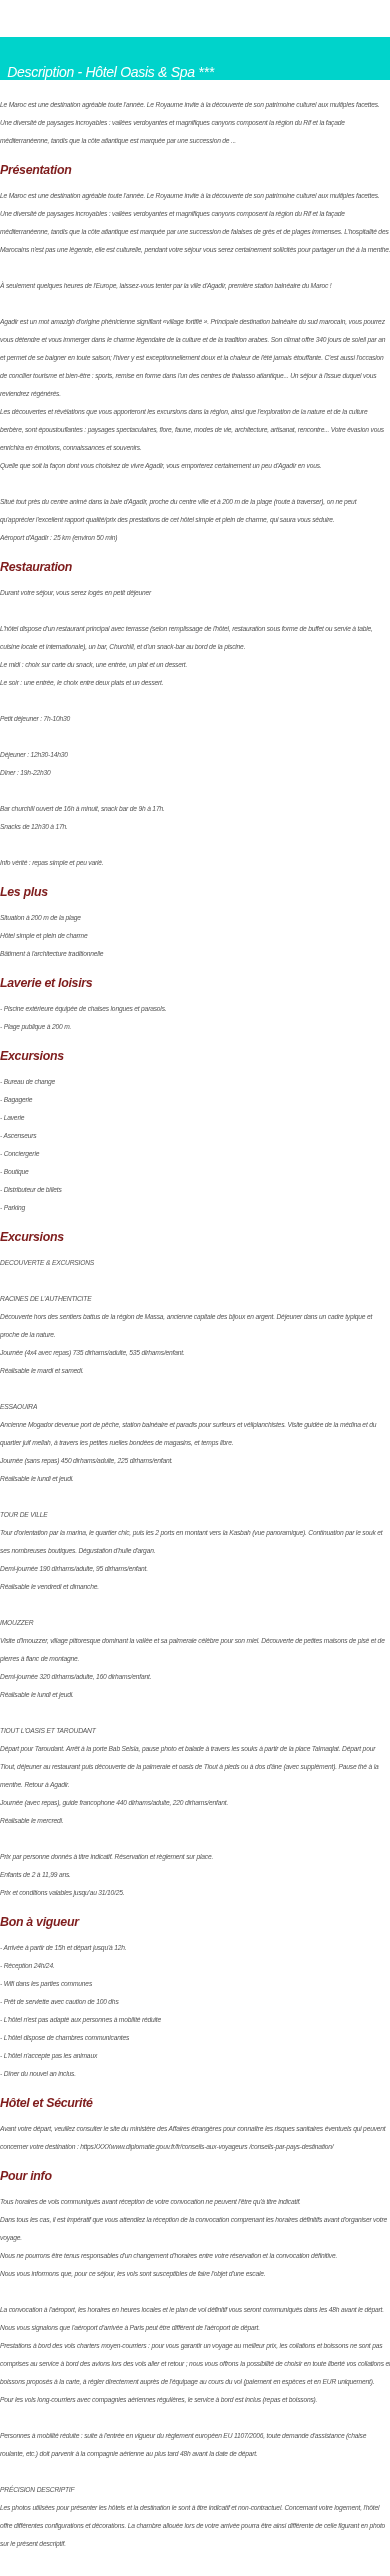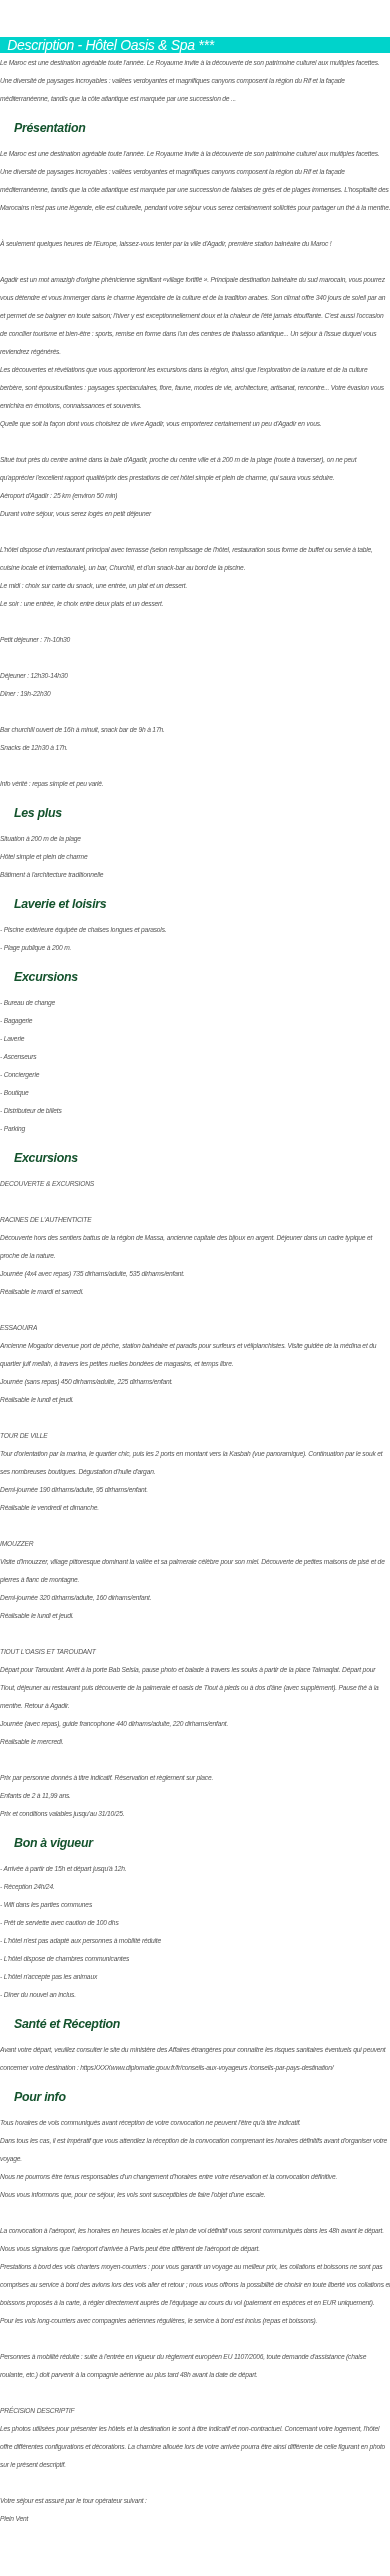--- a/index.html
+++ b/index.html
@@ -11,25 +11,25 @@
       width: 391px;
       font-family: "Liberation Sans", sans-serif;
       color: #555555;
     }
     .page {
       padding-top: 37px;
       padding-bottom: 15.5px;
     }
     .banner {
       background: #00d3cb;
-      height: 16px;
+      height: 43px;
       display: flex;
       align-items: flex-end;
       padding-left: 7.2px;
-      margin-bottom: 1px;
+      margin-bottom: 16px;
     }
     .banner h1 {
       margin: 0;
       color: #ffffff;
       font-style: italic;
       font-weight: normal;
       font-size: 14px;
       letter-spacing: -0.3px;
     }
     .intro {
@@ -40,28 +40,27 @@
       font-size: 6.7px;
       line-height: 18px;
       letter-spacing: -0.2px;
       margin: 0;
       white-space: normal;
     }
     .gap {
       height: 18px;
     }
     .section-title {
-      color: #14532d;
+      color: #7f1d1d;
       font-style: italic;
       font-weight: bold;
       font-size: 12.4px;
       letter-spacing: -0.3px;
       margin: 11.3px 0 7.2px 0;
       line-height: 18.5px;
-      padding-left: 14px;
     }
   </style>
 </head>
 <body>
 
 <div class="page">
 
   <div class="banner">
     <h1>Description - Hôtel Oasis &amp; Spa ***</h1>
   </div>
@@ -76,20 +75,21 @@
     <div class="gap"></div>
     <p class="para">Agadir est un mot amazigh d'origine phénicienne signifiant «village fortifié ». Principale destination balnéaire du sud marocain, vous pourrez vous détendre et vous immerger dans le charme légendaire de la culture et de la tradition arabes. Son climat offre 340 jours de soleil par an et permet de se baigner en toute saison; l'hiver y est exceptionnellement doux et la chaleur de l'été jamais étouffante. C'est aussi l'occasion de concilier tourisme et bien-être : sports, remise en forme dans l'un des centres de thalasso atlantique... Un séjour à l'issue duquel vous reviendrez régénérés.</p>
     <p class="para">Les découvertes et révélations que vous apporteront les excursions dans la région, ainsi que l'exploration de la nature et de la culture berbère, sont époustouflantes : paysages spectaculaires, flore, faune, modes de vie, architecture, artisanat, rencontre... Votre évasion vous enrichira en émotions, connaissances et souvenirs.</p>
     <p class="para">Quelle que soit la façon dont vous choisirez de vivre Agadir, vous emporterez certainement un peu d'Agadir en vous.</p>
     <div class="gap"></div>
     <p class="para">Situé tout près du centre animé dans la baie d'Agadir, proche du centre ville et à 200 m de la plage (route à traverser), on ne peut qu'apprécier l'excellent rapport qualité/prix des prestations de cet hôtel simple et plein de charme, qui saura vous séduire.</p>
     <p class="para">Aéroport d'Agadir : 25 km (environ 50 min)</p>
   </section>
 
   <section>
+    <h2 class="section-title">Restauration</h2>
     <p class="para">Durant votre séjour, vous serez logés en petit déjeuner</p>
     <div class="gap"></div>
     <p class="para">L'hôtel dispose d'un restaurant principal avec terrasse (selon remplissage de l'hôtel, restauration sous forme de buffet ou servie à table, cuisine locale et internationale), un bar, Churchill, et d'un snack-bar au bord de la piscine.</p>
     <p class="para">Le midi : choix sur carte du snack, une entrée, un plat et un dessert.</p>
     <p class="para">Le soir : une entrée, le choix entre deux plats et un dessert.</p>
     <div class="gap"></div>
     <p class="para">Petit déjeuner : 7h-10h30</p>
     <div class="gap"></div>
     <p class="para">Déjeuner : 12h30-14h30</p>
     <p class="para">Dîner : 19h-22h30</p>
@@ -181,21 +181,21 @@
     <p class="para">- Réception 24h/24.</p>
     <p class="para">- Wifi dans les parties communes</p>
     <p class="para">- Prêt de serviette avec caution de 100 dhs</p>
     <p class="para">- L'hôtel n'est pas adapté aux personnes à mobilité réduite</p>
     <p class="para">- L'hôtel dispose de chambres communicantes</p>
     <p class="para">- L'hôtel n'accepte pas les animaux</p>
     <p class="para">- Dîner du nouvel an inclus.</p>
   </section>
 
   <section>
-    <h2 class="section-title">Santé et Réception</h2>
+    <h2 class="section-title">Hôtel et Sécurité</h2>
     <p class="para">Avant votre départ, veuillez consulter le site du ministère des Affaires étrangères pour connaître les risques sanitaires éventuels qui peuvent concerner votre destination : httpsXXXXwww.diplomatie.gouv.fr/fr/conseils-aux-voyageurs /conseils-par-pays-destination/</p>
   </section>
 
   <section>
     <h2 class="section-title">Pour info</h2>
     <p class="para">Tous horaires de vols communiqués avant réception de votre convocation ne peuvent l'être qu'à titre indicatif.</p>
     <p class="para">Dans tous les cas, il est impératif que vous attendiez la réception de la convocation comprenant les horaires définitifs avant d'organiser votre voyage.</p>
     <p class="para">Nous ne pourrons être tenus responsables d'un changement d'horaires entre votre réservation et la convocation définitive.</p>
     <p class="para">Nous vous informons que, pour ce séjour, les vols sont susceptibles de faire l'objet d'une escale.</p>
     <div class="gap"></div>

